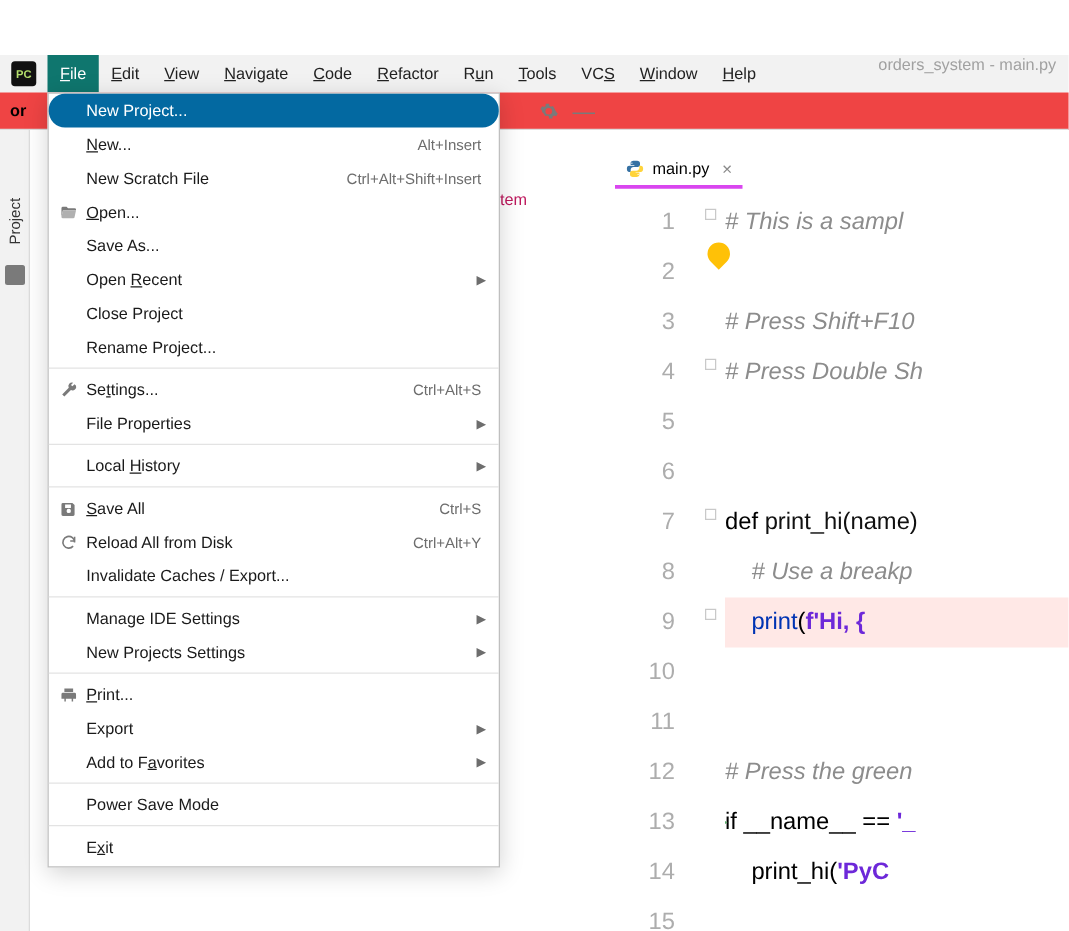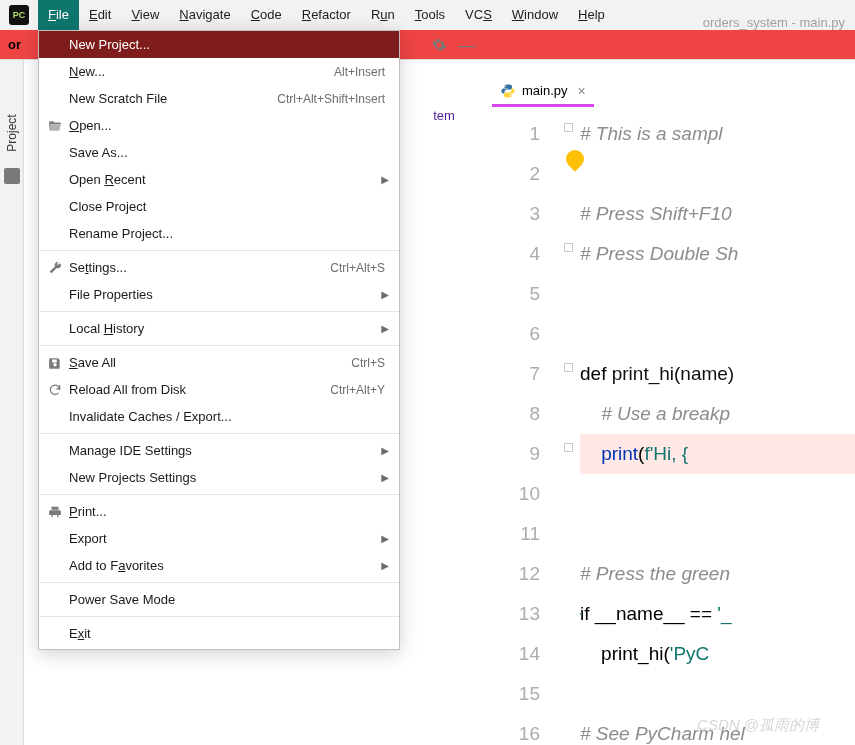--- a/index.html
+++ b/index.html
@@ -1,21 +1,21 @@
 <!DOCTYPE html>
 <html><head>
 <meta charset="utf-8">
 <style>
   * { box-sizing: border-box; margin: 0; padding: 0; font-family: "Segoe UI", Arial, sans-serif; }
   html, body { width: 855px; height: 745px; overflow: hidden; background: #fff; }
 
   .root { position: relative; width: 855px; height: 745px; }
 
   
-  .menubar { display: flex; align-items: flex-end; height: 30px; background: #f2f2f2; font-size: 13px; color: #222; }
+  .menubar { display: flex; align-items: flex-start; height: 30px; background: #f2f2f2; font-size: 13px; color: #222; margin-top: 44px; }
   .app-icon { width: 38px; height: 30px; display: flex; align-items: center; justify-content: center; background: #f2f2f2; }
   .app-icon-badge { width: 20px; height: 20px; border-radius: 3px; background: #111; display:flex;align-items:center;justify-content:center; }
   .app-icon-badge span { font-size:9px; font-weight:600; color:#b4de6c; }
   .menubar-item { padding: 0 10px; height: 30px; line-height: 30px; cursor: default; }
   .menubar-item.open { background: #0f766e; color: #fff; }
   .menubar-item u { text-decoration: underline; }
   .project-title { margin-left: auto; padding-right: 10px; color: #a1a1a1; font-size: 13px; }
 
   
   .strip2 { position:absolute; top:30px; left:0; right:0; height:30px; border-bottom:1px solid #dcdcdc; background:#ef4444; display:flex; align-items:center; font-size:13px; }
@@ -29,21 +29,21 @@
 
   
   .dropdown {
     position: absolute; top: 30px; left: 38px; width: 362px;
     background: #fff; border: 1px solid #bfbfbf;
     box-shadow: 0 4px 18px rgba(0,0,0,.18);
     z-index: 50; font-size: 13px; color: #1a1a1a;
     padding-bottom: 2px;
   }
   .dd-item { display:flex; align-items:center; height:27px; padding:0 14px 0 30px; position:relative; }
-  .dd-item.highlight { background:#7f1d1d; color:#fff; }
+  .dd-item.highlight { background:#0369a1; color:#fff;border-radius:13px; }
   .dd-item .label { flex:1; }
   .dd-item .shortcut { color:#6d6d6d; font-size:12px; }
   .dd-item .sub { color:#6d6d6d; font-size:10px; position:absolute; right:10px; }
   .dd-item .sub::before { content:"▶"; }
   .dd-sep { height:1px; background:#e3e3e3; margin:3px 0 3px 0; }
   .dd-icon { position:absolute; left:8px; width:16px; height:16px; display:flex; align-items:center; justify-content:center; }
   .dd-item u { text-decoration: underline; }
 
   
   .toolbar-right { position:absolute; top:30px; left:400px; right:0; height:60px; display:flex; align-items:flex-start; }
@@ -62,26 +62,26 @@
   .gutter .bp::before { content:""; position:absolute; right:-20px; top:12px; width:15px; height:15px; background:#db5860; border-radius:50%; }
   .gutter .run::before { content:""; position:absolute; right:-22px; top:12px; width:0; height:0; border-top:8px solid transparent; border-bottom:8px solid transparent; border-left:13px solid #59a869; }
   .fold-col { width:20px; background:#fff; position:relative; }
   .fold-mark { position:absolute; width:9px; height:9px; border:1px solid #c9c9c9; left:4px; }
   .code { flex:1; background:#fff; padding-top:6px; white-space:pre; overflow:hidden; }
   .code .line { height:40px; line-height:40px; }
   .code .bp-line { background:#ffe8e6; }
   .c-comment { color:#8c8c8c; font-style:italic; }
   .c-kw { color:#000000; }
   .c-fn { color:#111; font-weight:400; }
-  .c-str { color:#0f766e; font-weight:400; }
+  .c-str { color:#6d28d9; font-weight:700; }
   .c-builtin { color:#0033B3; }
   .bulb { position:absolute; left:566px; top:150px; width:18px; height:18px; background:#ffc107; border-radius:50% 50% 50% 0; transform:rotate(-45deg); z-index:30; }
 
   
-  .tree-frag { position:absolute; top:108px; left:400px; width:88px; font-size:13px; color:#4c1d95;text-align:center; }
+  .tree-frag { position:absolute; top:108px; left:400px; width:88px; font-size:13px; color:#be185d; }
 
   
   .watermark { position:absolute; right:36px; bottom:10px; font-size:15px; color:#d7d7d7; font-style:italic; }
 </style>
 </head>
 <body>
 <div class="root">
 
 <div class="menubar">
   <div class="app-icon">

